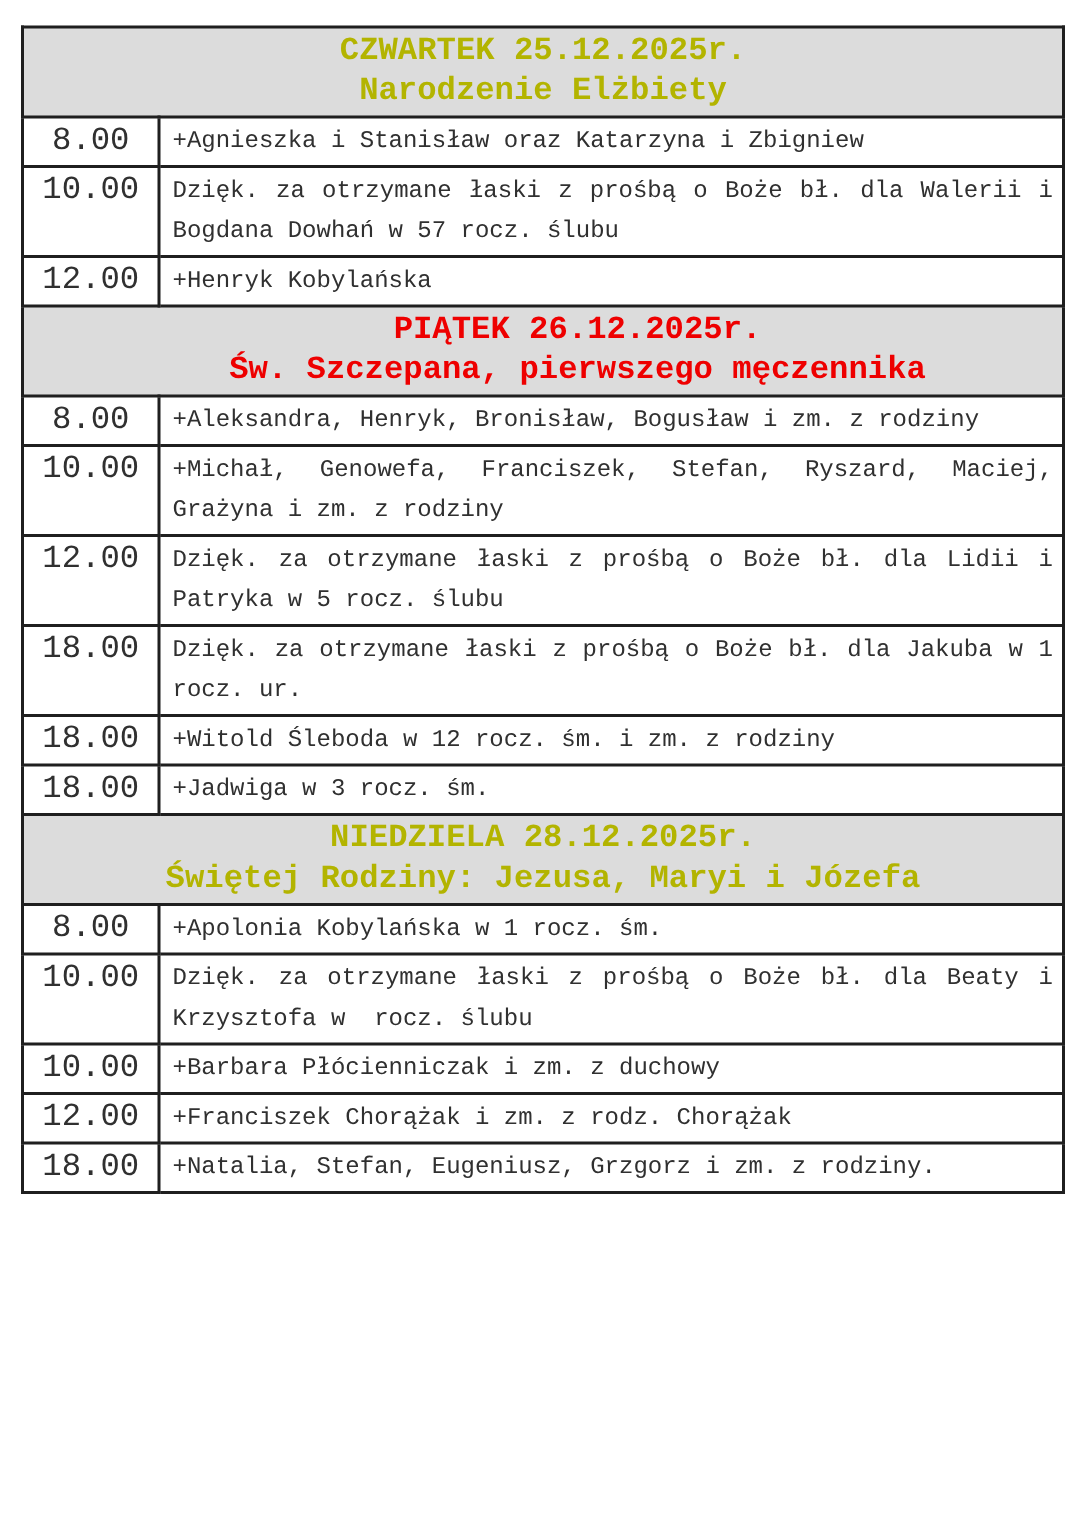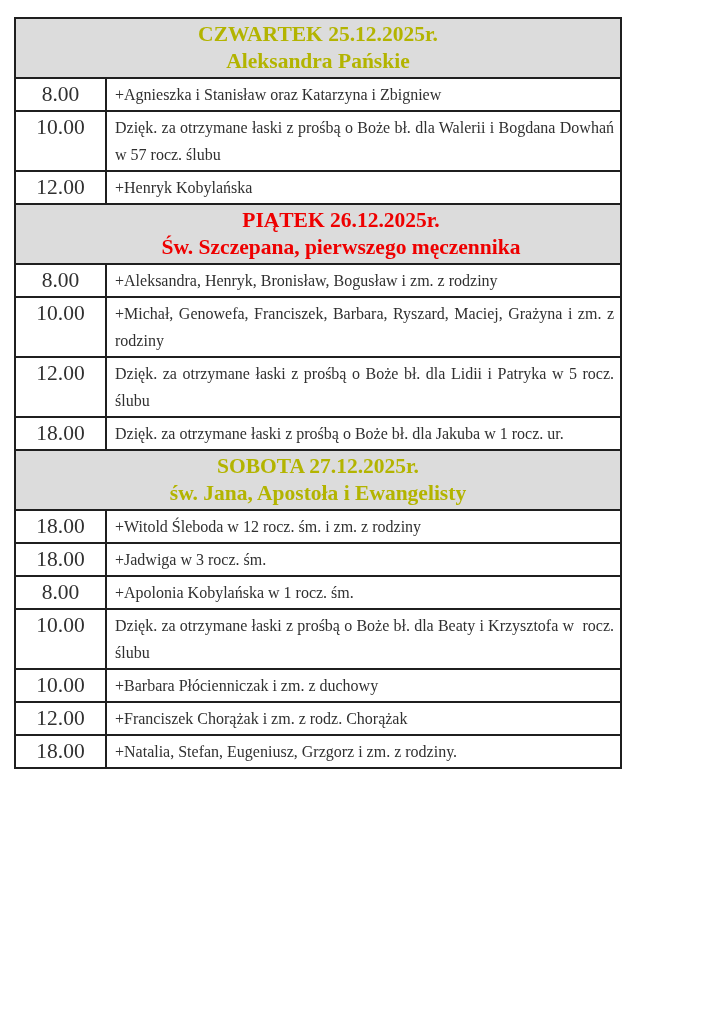--- a/index.html
+++ b/index.html
@@ -13,22 +13,21 @@
     font-family: "Liberation Mono", "DejaVu Sans Mono", monospace;
     color: #303030;
     overflow: hidden;
   }
   .sheet {
     padding: 17px 14px 0 14px;
   }
   table.schedule {
     border-collapse: collapse;
     table-layout: fixed;
-    width: 608px;
-    font-family: Liberation Serif, serif;
+    width: 696px;
   }
   td {
     border: 2px solid #1f1f1f;
     vertical-align: top;
   }
   td.time-cell {
     width: 91px;
     text-align: center;
     font-size: 21.5px;
     line-height: 27px;
@@ -59,21 +58,21 @@
   <table class="schedule">
     <colgroup>
       <col style="width:91px">
       <col>
     </colgroup>
     <tbody>
 
       <tr class="day-header">
         <td colspan="2">
           <div class="sec-yellow">CZWARTEK 25.12.2025r.</div>
-          <div class="sec-yellow">Aleksandra Pańskie</div>
+          <div class="sec-yellow">Narodzenie Elżbiety</div>
         </td>
       </tr>
       <tr>
         <td class="time-cell">8.00</td>
         <td class="intention-cell">+Agnieszka i Stanisław oraz Katarzyna i Zbigniew</td>
       </tr>
       <tr>
         <td class="time-cell">10.00</td>
         <td class="intention-cell">Dzięk. za otrzymane łaski z prośbą o Boże bł. dla Walerii i Bogdana Dowhań w 57 rocz. ślubu</td>
       </tr>
@@ -87,46 +86,46 @@
           <div class="sec-red">PIĄTEK 26.12.2025r.</div>
           <div class="sec-red">Św. Szczepana, pierwszego męczennika</div>
         </td>
       </tr>
       <tr>
         <td class="time-cell">8.00</td>
         <td class="intention-cell">+Aleksandra, Henryk, Bronisław, Bogusław i zm. z rodziny</td>
       </tr>
       <tr>
         <td class="time-cell">10.00</td>
-        <td class="intention-cell">+Michał, Genowefa, Franciszek, Barbara, Ryszard, Maciej, Grażyna i zm. z rodziny</td>
+        <td class="intention-cell">+Michał, Genowefa, Franciszek, Stefan, Ryszard, Maciej, Grażyna i zm. z rodziny</td>
       </tr>
       <tr>
         <td class="time-cell">12.00</td>
         <td class="intention-cell">Dzięk. za otrzymane łaski z prośbą o Boże bł. dla Lidii i Patryka w 5 rocz. ślubu</td>
       </tr>
       <tr>
         <td class="time-cell">18.00</td>
         <td class="intention-cell">Dzięk. za otrzymane łaski z prośbą o Boże bł. dla Jakuba w 1 rocz. ur.</td>
       </tr>
 
-      <tr class="day-header">
-        <td colspan="2">
-          <div class="sec-yellow">SOBOTA 27.12.2025r.</div>
-          <div class="sec-yellow">św. Jana, Apostoła i Ewangelisty</div>
-        </td>
-      </tr>
       <tr>
         <td class="time-cell">18.00</td>
         <td class="intention-cell">+Witold Śleboda w 12 rocz. śm. i zm. z rodziny</td>
       </tr>
       <tr>
         <td class="time-cell">18.00</td>
         <td class="intention-cell">+Jadwiga w 3 rocz. śm.</td>
       </tr>
 
+      <tr class="day-header">
+        <td colspan="2">
+          <div class="sec-yellow">NIEDZIELA 28.12.2025r.</div>
+          <div class="sec-yellow">Świętej Rodziny: Jezusa, Maryi i Józefa</div>
+        </td>
+      </tr>
       <tr>
         <td class="time-cell">8.00</td>
         <td class="intention-cell">+Apolonia Kobylańska w 1 rocz. śm.</td>
       </tr>
       <tr>
         <td class="time-cell">10.00</td>
         <td class="intention-cell">Dzięk. za otrzymane łaski z prośbą o Boże bł. dla Beaty i Krzysztofa w &nbsp;rocz. ślubu</td>
       </tr>
       <tr>
         <td class="time-cell">10.00</td>

